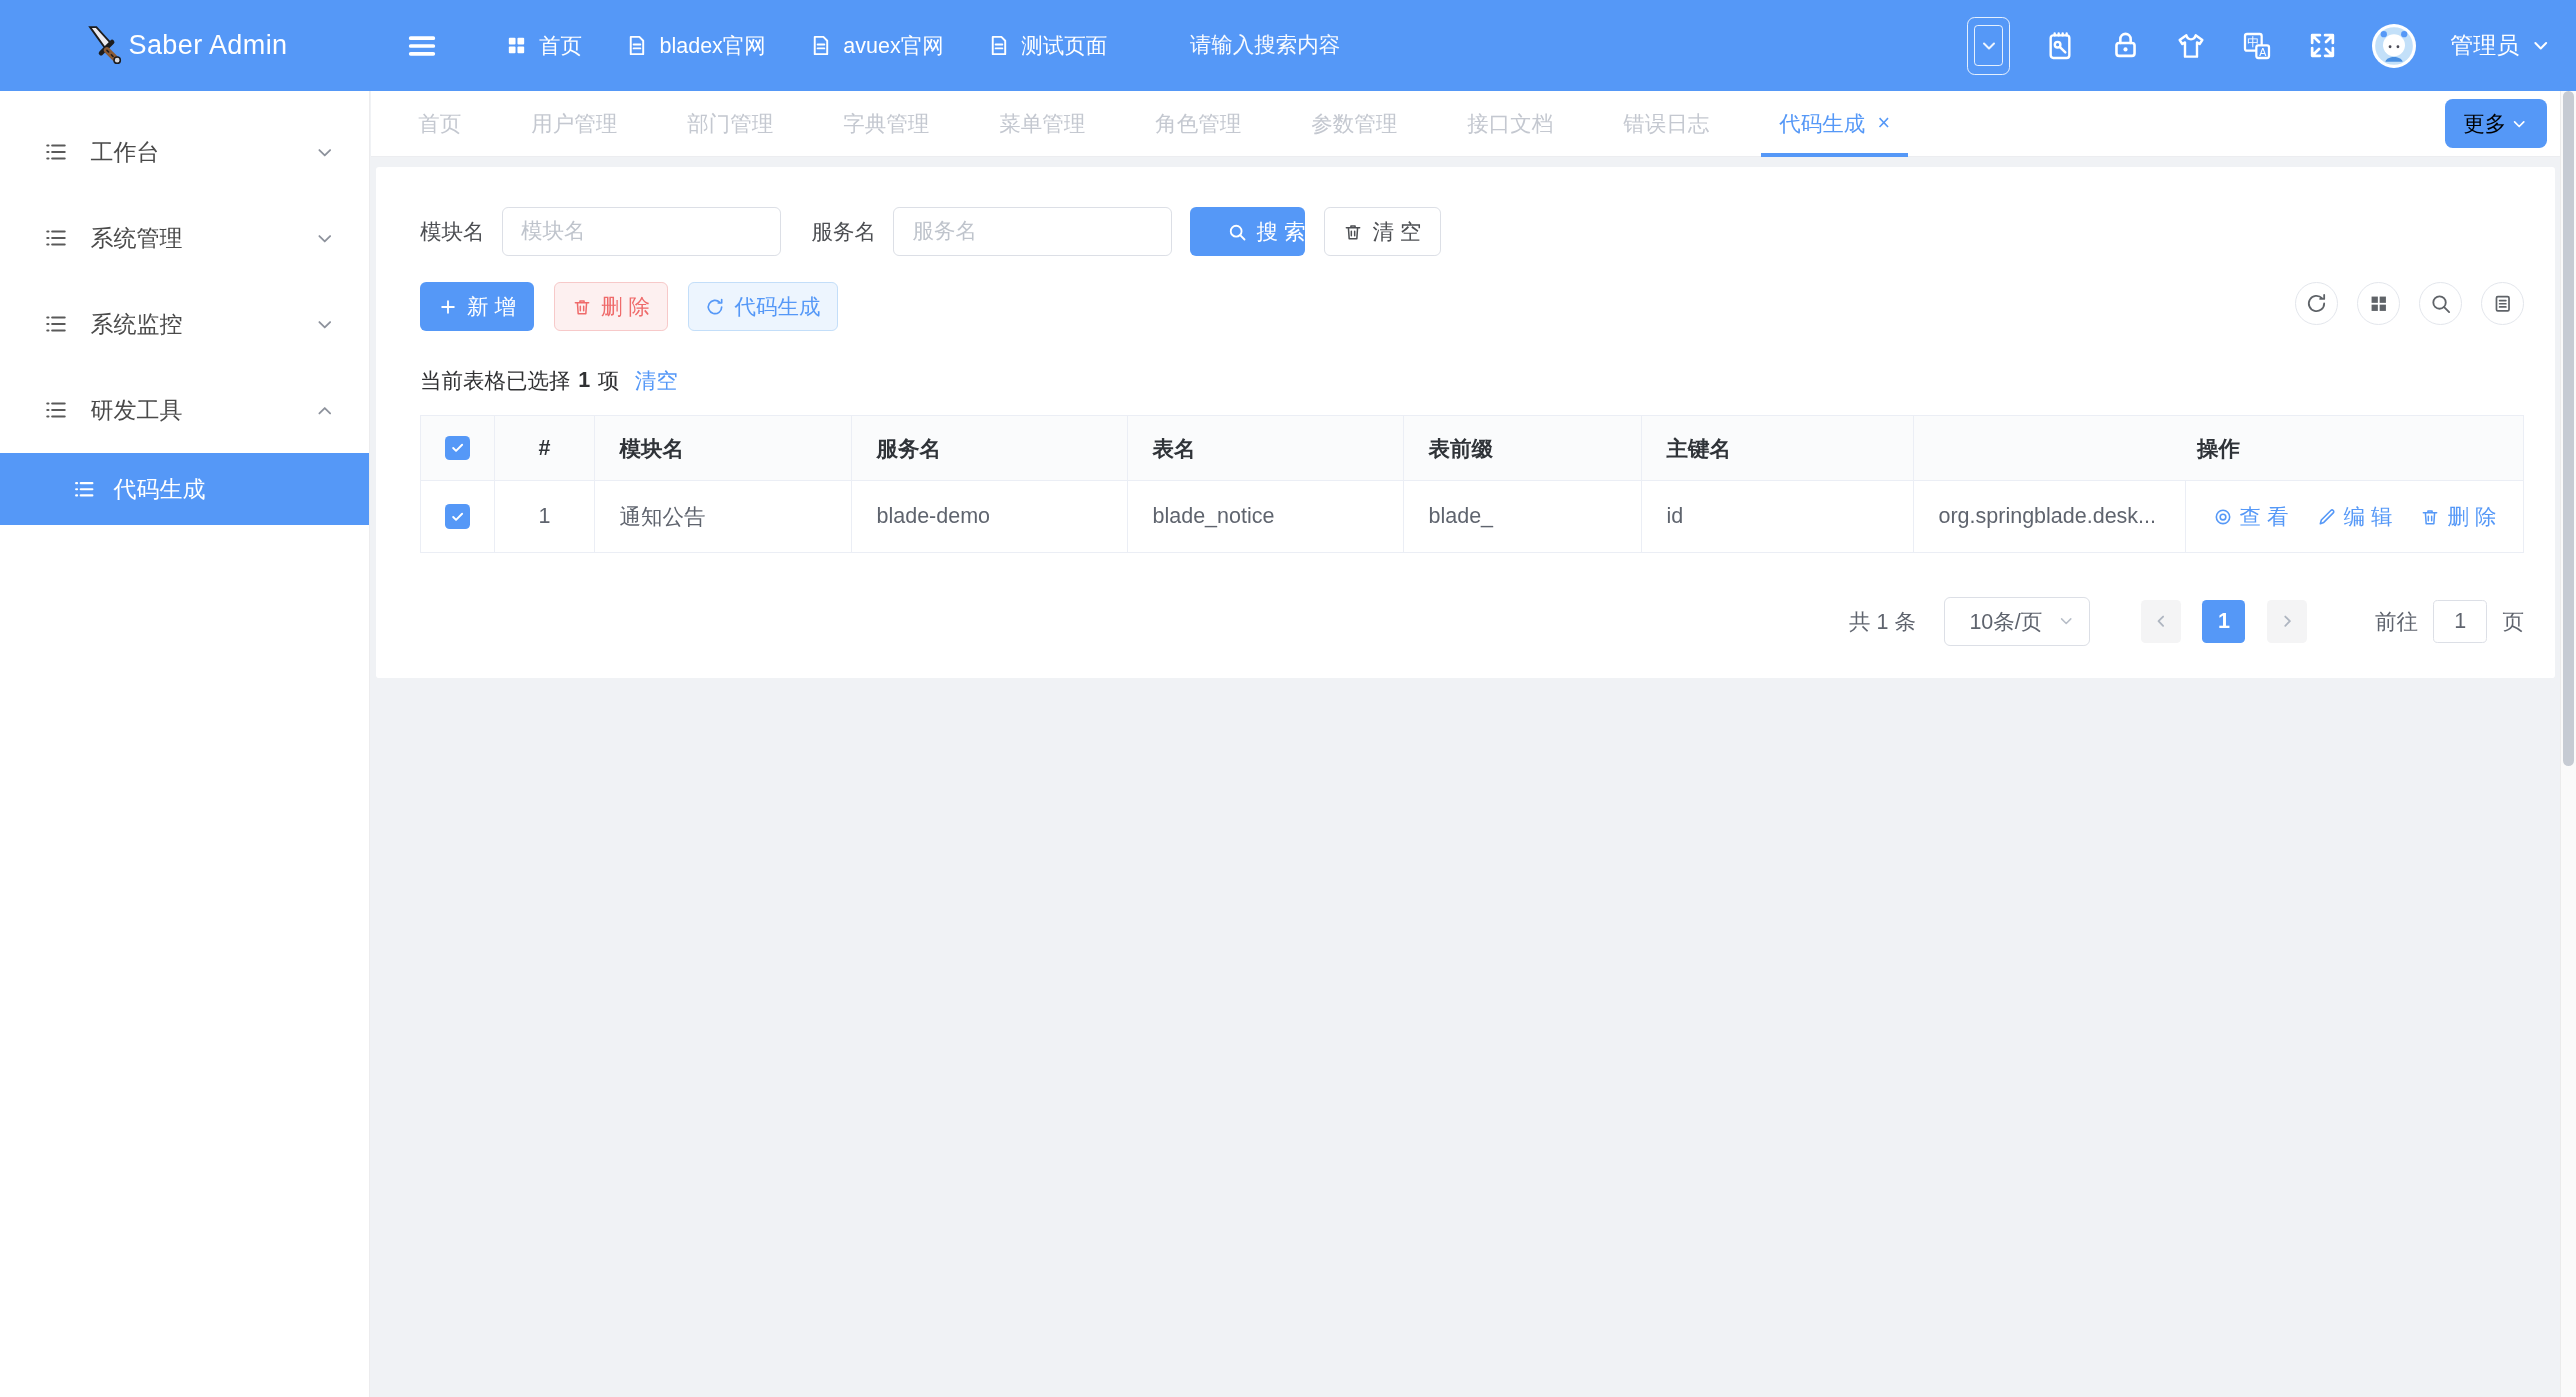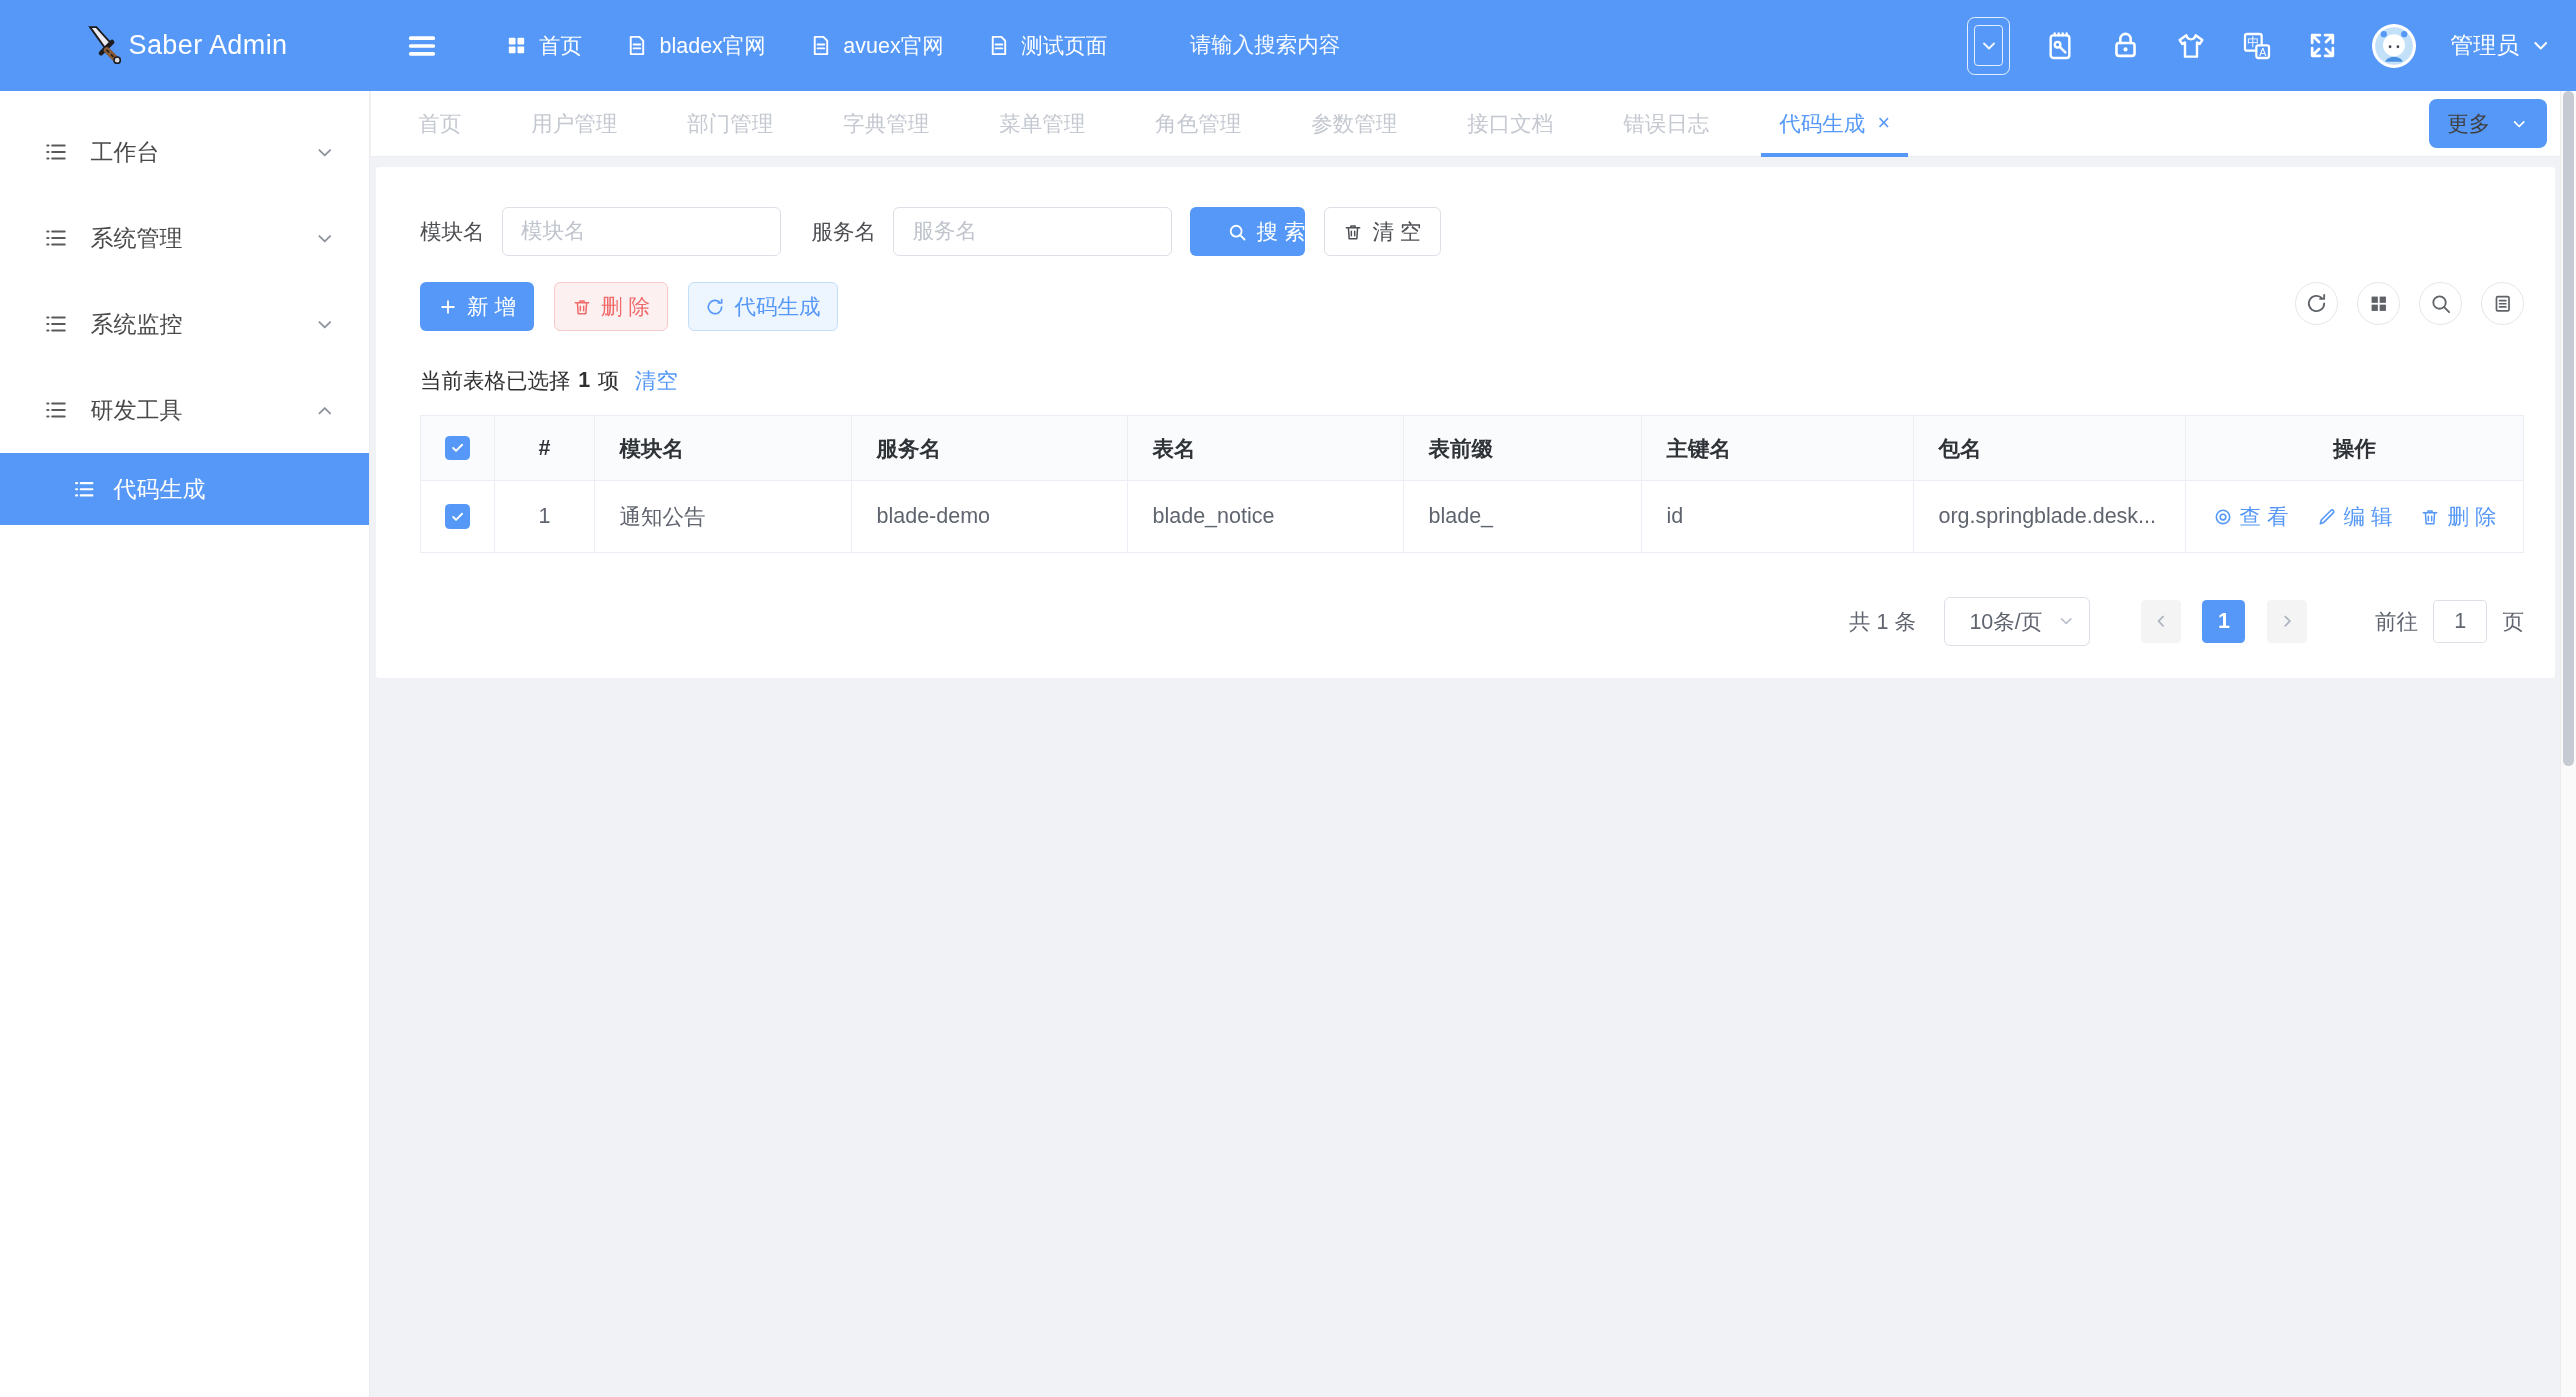--- a/index.html
+++ b/index.html
@@ -29,21 +29,21 @@
   .side-item .chev { margin-left:auto; color:#8d929c; display:flex; }
   .side-sub { height:72px; display:flex; align-items:center; gap:17px; padding-left:72px; font-size:23px; color:#4a4a4a; cursor:pointer; }
   .side-sub.active { background:#5598f7; color:#fff; }
 
   
   .tabbar { position:absolute; left:371px; top:91px; right:0; height:66px; background:#fff; border-bottom:0.8px solid #ecedf0; display:flex; align-items:center; padding-left:12.3px; z-index:3; }
   .tab { position:relative; height:100%; display:flex; align-items:center; padding:0 35px; font-size:21.5px; color:#c4c8d0; cursor:pointer; white-space:nowrap; }
   .tab.active { color:#5598f7; }
   .tab.active::after { content:""; position:absolute; left:17px; right:17px; bottom:-0.8px; height:3.8px; background:#5598f7; }
   .tab .close { margin-left:12.3px; font-size:21.5px; line-height:1; }
-  .more-btn { position:absolute; right:29px; top:8.4px; height:49px; padding:0 18.4px; background:#5598f7; color:#404040; border-radius:7.7px; display:flex; align-items:center; gap:20px; font-size:21.5px; cursor:pointer; }
+  .more-btn { position:absolute; right:29px; top:8.4px; height:49px; padding:0 18.4px; background:#5598f7; color:#000000; border-radius:7.7px; display:flex; align-items:center; gap:4px; font-size:21.5px; cursor:pointer; }
 
   
   .card { position:absolute; left:376px; top:167px; width:2179px; height:511px; background:#fff; border-radius:3.1px; padding:0 31px 0 44px; z-index:2; }
 
   .filter-row { display:flex; align-items:center; margin-top:40px; height:49px; }
   .f-label { font-size:21.5px; color:#4d4f53; margin-right:17px; white-space:nowrap; }
   .f-label.second { margin-left:31px; }
   .f-input { width:279px; height:49px; border:0.8px solid #dcdfe6; border-radius:6.1px; padding:0 18.4px; font-size:21.5px; color:#606266; outline:none; }
   .f-input::placeholder { color:#bfc4cc; }
   .btn { height:49px; border-radius:6.1px; font-size:21.5px; display:inline-flex; align-items:center; justify-content:center; gap:9.2px; border:0.8px solid transparent; cursor:pointer; white-space:nowrap; background:#fff; }
@@ -432,21 +432,20 @@
                 <path d="M5 12.5l4.5 4.5L19 7.5"></path>
               </svg>
             </span>
         </div>
         <div class="th c1">#</div>
         <div class="th c2">模块名</div>
         <div class="th c3">服务名</div>
         <div class="th c4">表名</div>
         <div class="th c5">表前缀</div>
         <div class="th c6">主键名</div>
-        <div class="th c7">包名</div>
         <div class="th c8">操作</div>
       </div>
       <div class="tr">
         <div class="td c0">
           <span class="cb">
               <svg width="15.3" height="15.3" viewBox="0 0 24 24" fill="none" stroke="#fff" stroke-width="3" stroke-linecap="round" stroke-linejoin="round">
                 <path d="M5 12.5l4.5 4.5L19 7.5"></path>
               </svg>
             </span>
         </div>

